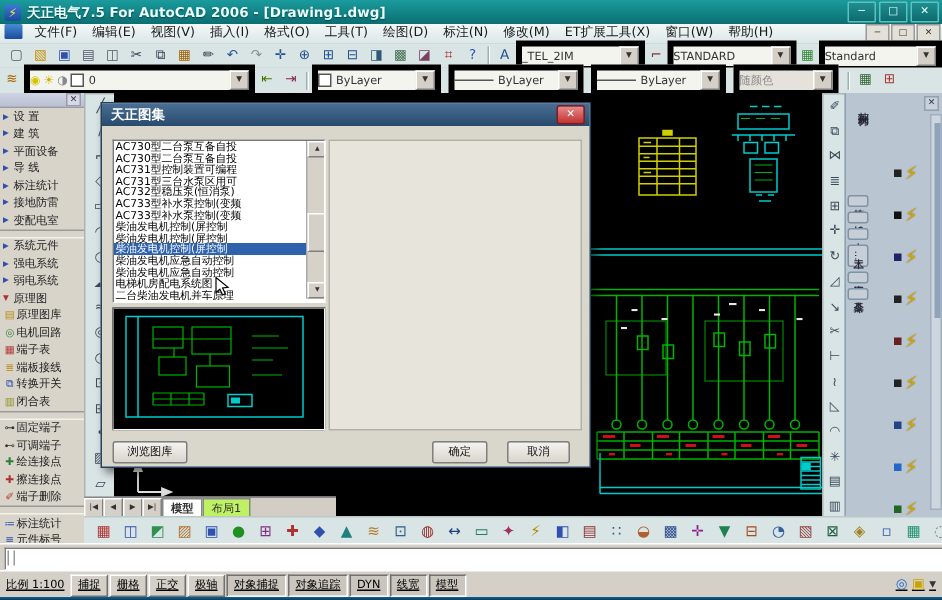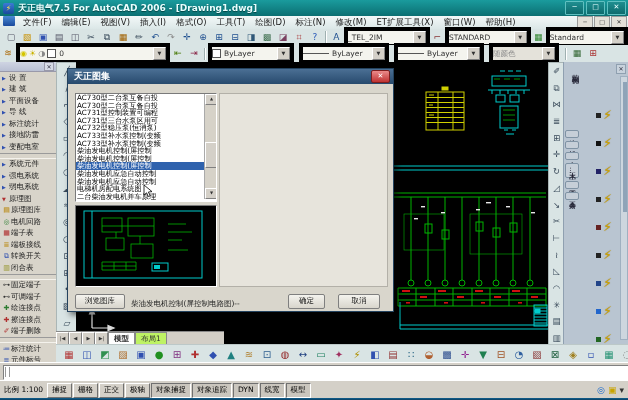--- a/index.html
+++ b/index.html
@@ -78,21 +78,21 @@
   #telec-tb{left:56px;top:344px;width:572px;height:18px;background:#d9e4e4;border-top:1px solid #bcc8c8;
             display:flex;align-items:center;padding-left:4px;overflow:hidden;}
   #telec-tb .tico{width:15px;height:15px;line-height:15px;font-size:10px;}
   
   #cmdline{left:0;top:362px;width:628px;height:18px;background:#d4d0c8;border-top:1px solid #fff;}
   #cmd-input{position:absolute;left:3px;top:2px;width:618px;height:13px;background:#fff;border:1px solid #808080;
              border-bottom-color:#fff;border-right-color:#fff;font-size:8px;padding-left:8px;color:#000;}
   #cmd-grip{position:absolute;left:5px;top:4px;width:3px;height:10px;border-left:1px solid #999;border-right:1px solid #999;}
   
   #statusbar{left:0;top:380px;width:628px;height:18px;background:#d4d0c8;border-top:1px solid #fff;
-             display:flex;align-items:center;font-size:7.5px;color:#000;}
+             display:flex;align-items:center;font-size:7.5px;color:#000;text-decoration:underline;}
   #scale-label{margin:0 4px;white-space:nowrap;}
   #coords{width:125px;height:12px;line-height:12px;border:1px solid #808080;border-bottom-color:#fff;border-right-color:#fff;
           padding-left:4px;margin-right:8px;color:#222;}
   .toggle{height:13px;line-height:12px;padding:0 4px;margin-right:1px;background:#d4d0c8;
           border:1px solid #fff;border-right-color:#707070;border-bottom-color:#707070;white-space:nowrap;}
   .toggle.active{border:1px solid #707070;border-right-color:#fff;border-bottom-color:#fff;background:#cac6be;}
   #sb-right{margin-left:auto;display:flex;align-items:center;gap:3px;margin-right:4px;}
   #bottom-edge{left:0;top:398px;width:628px;height:2px;background:linear-gradient(#11608f,#0a3e60);}
   
   #dialog{left:67px;top:68px;width:325px;height:242px;background:#d9d6cc;border:1px solid #24435f;
@@ -726,21 +726,20 @@
         <path d="M26 20H78 M40 26V32 M64 30V38 M26 56H60 M26 60H60 M26 64H60 M26 56V64 M38 56V64 M50 56V64 M60 56V64"></path>
         <path d="M92 18h18 M92 26h24 M92 34h14 M92 44h20"></path>
       </g>
       <rect x="76" y="57" width="16" height="8" fill="none" stroke="#00cccc"></rect>
       <rect x="78" y="59" width="6" height="4" fill="#00cccc"></rect>
     </svg>
   </div>
   <div id="dlg-preview"></div>
   <div id="dlg-bottom">
     <div class="btn" id="browse-btn">浏览图库</div>
-    <div id="dlg-selname">柴油发电机控制(屏控制电路图)--</div>
     <div class="btn" id="ok-btn">确定</div>
     <div class="btn" id="cancel-btn">取消</div>
   </div>
 </div>
 
 <svg id="cursor" class="abs" width="10" height="14" viewBox="0 0 10 14">
   <path d="M1 1L1 11L3.6 8.8L5.4 12.6L7.2 11.8L5.4 8L9 7.6Z" fill="#fff" stroke="#000" stroke-width="0.8"></path>
 </svg>
 
 </body></html>

